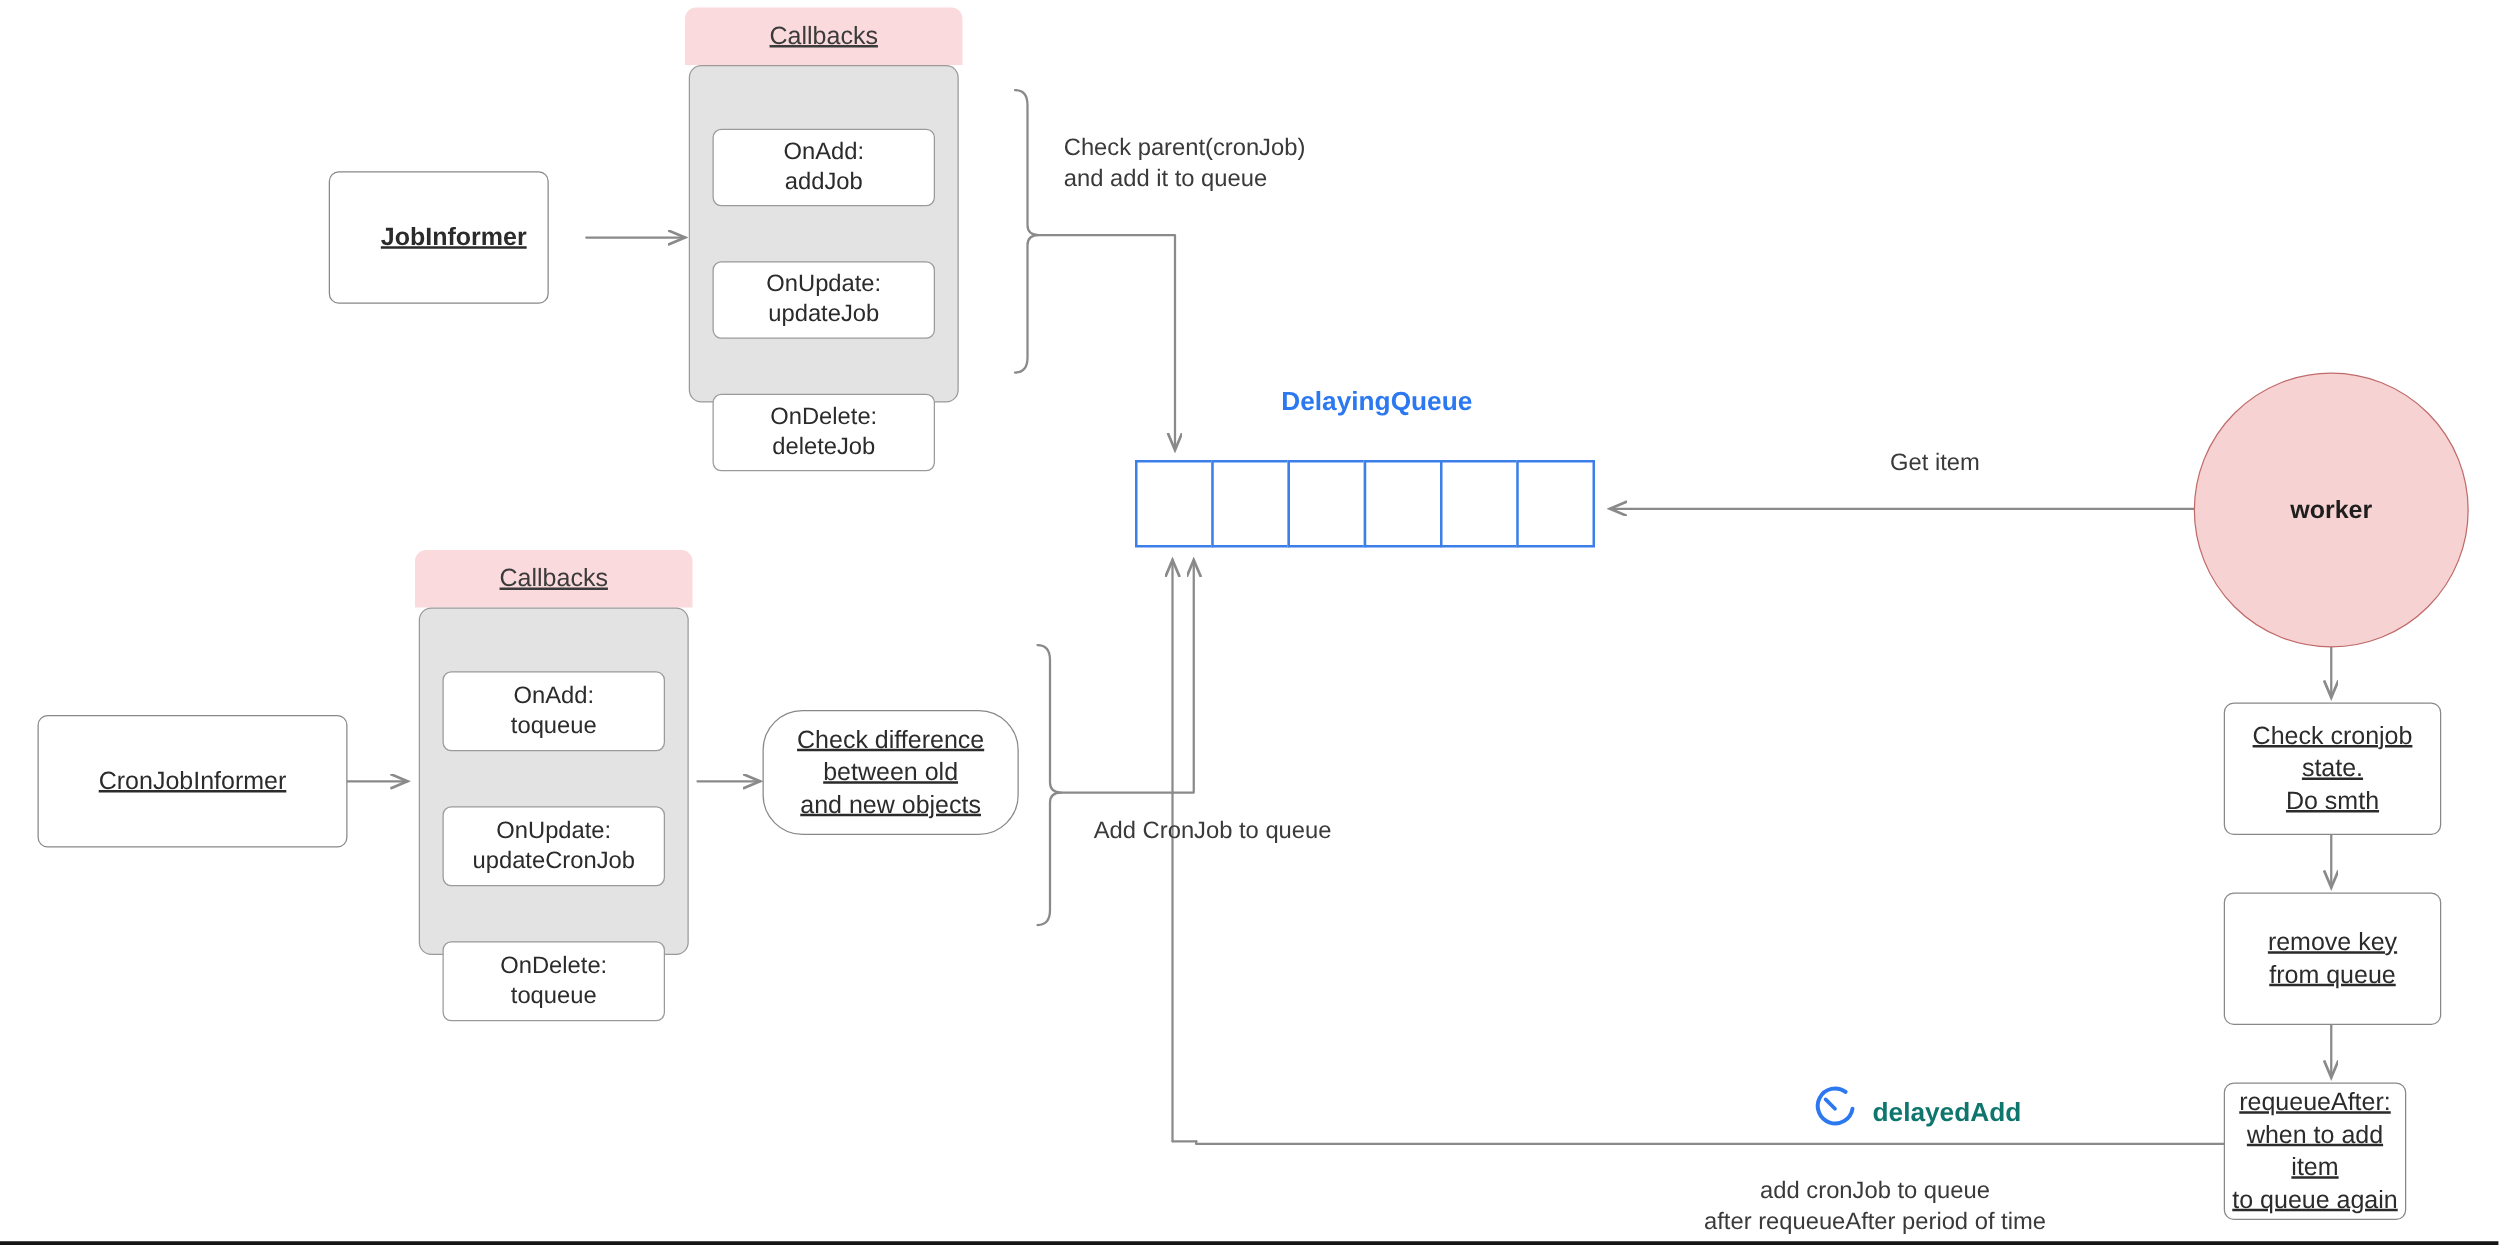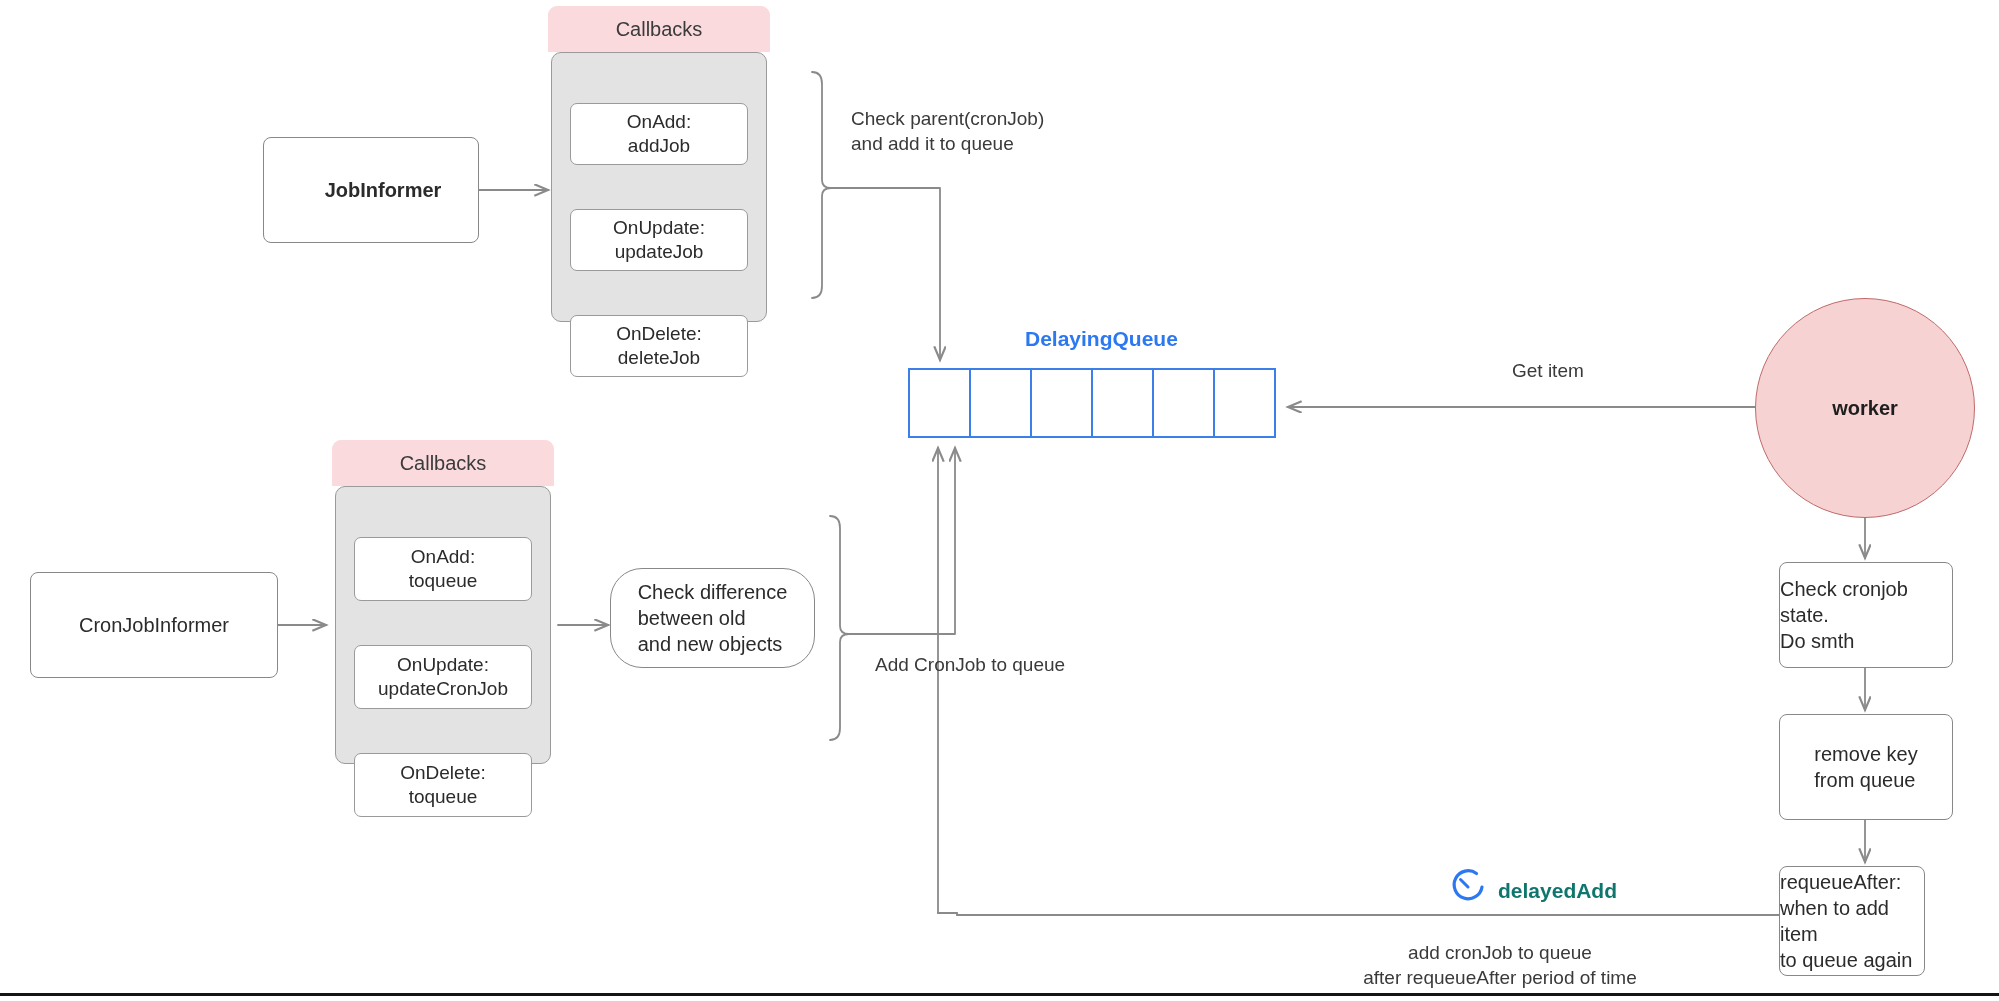--- a/index.html
+++ b/index.html
@@ -21,22 +21,23 @@
     width:1999px;
     height:1001px;
     pointer-events:none;
   }
   .node{
     position:absolute;
     box-sizing:border-box;
     display:flex;
     align-items:center;
     justify-content:center;
-    text-align:left;
+    text-align:center;
     line-height:1.30;
+    text-decoration:underline;
   }
   
   .boxw{
     background:#ffffff;
     border:1.6px solid #888888;
     border-radius:8px;
     font-size:20px;
     color:#2b2b2b;
   }
   .boxw.bold{ font-weight:bold; font-size:20px; }
@@ -171,21 +172,21 @@
       <path d="M1755,407 L1288,407" marker-end="url(#arw)"></path>
 
       <path d="M1865,513 L1865,558" marker-end="url(#arw)"></path>
 
       <path d="M1865,668 L1865,710" marker-end="url(#arw)"></path>
 
       <path d="M1865,820 L1865,862" marker-end="url(#arw)"></path>
     </g>
   </svg>
 
-  <div class="node boxw bold" style="left:263px; top:137px; width:216px; height:106px;padding-left:24px;">
+  <div class="node boxw bold" style="left:263px; top:137px; width:176px; height:106px;padding-left:24px;">
     <span>JobInformer</span>
   </div>
 
   <div class="node cb-header" style="left:548px; top:6px; width:222px; height:46px;">
     <span>Callbacks</span>
   </div>
 
   <div class="cb-body" style="position:absolute; left:551px; top:52px; width:216px; height:270px;">
     <div class="cb-item" style="height:62px;">
       <span style="white-space:pre-line;">OnAdd:
@@ -232,21 +233,21 @@
   </div>
 
   <div class="node boxw" style="left:610px; top:568px; width:205px; height:100px; white-space:pre-line;border-radius:32px;">
     <span style="white-space:pre-line;">Check difference
 between old
 and new objects</span>
   </div>
 
   <div class="label" style="left:875px; top:652px; width:300px;">Add CronJob to queue</div>
 
-  <div class="queue-title" style="left:1025px; top:327px;">DelayingQueue</div>
+  <div class="queue-title" style="left:1025px; top:310px;">DelayingQueue</div>
 
   <div class="queue" style="left:908px; top:368px; width:370px; height:70px;">
     <div class="qcell" style="width:63px; height:70px;"></div>
     <div class="qcell" style="width:63px; height:70px;"></div>
     <div class="qcell" style="width:63px; height:70px;"></div>
     <div class="qcell" style="width:63px; height:70px;"></div>
     <div class="qcell" style="width:63px; height:70px;"></div>
     <div class="qcell" style="width:63px; height:70px;"></div>
   </div>
 

